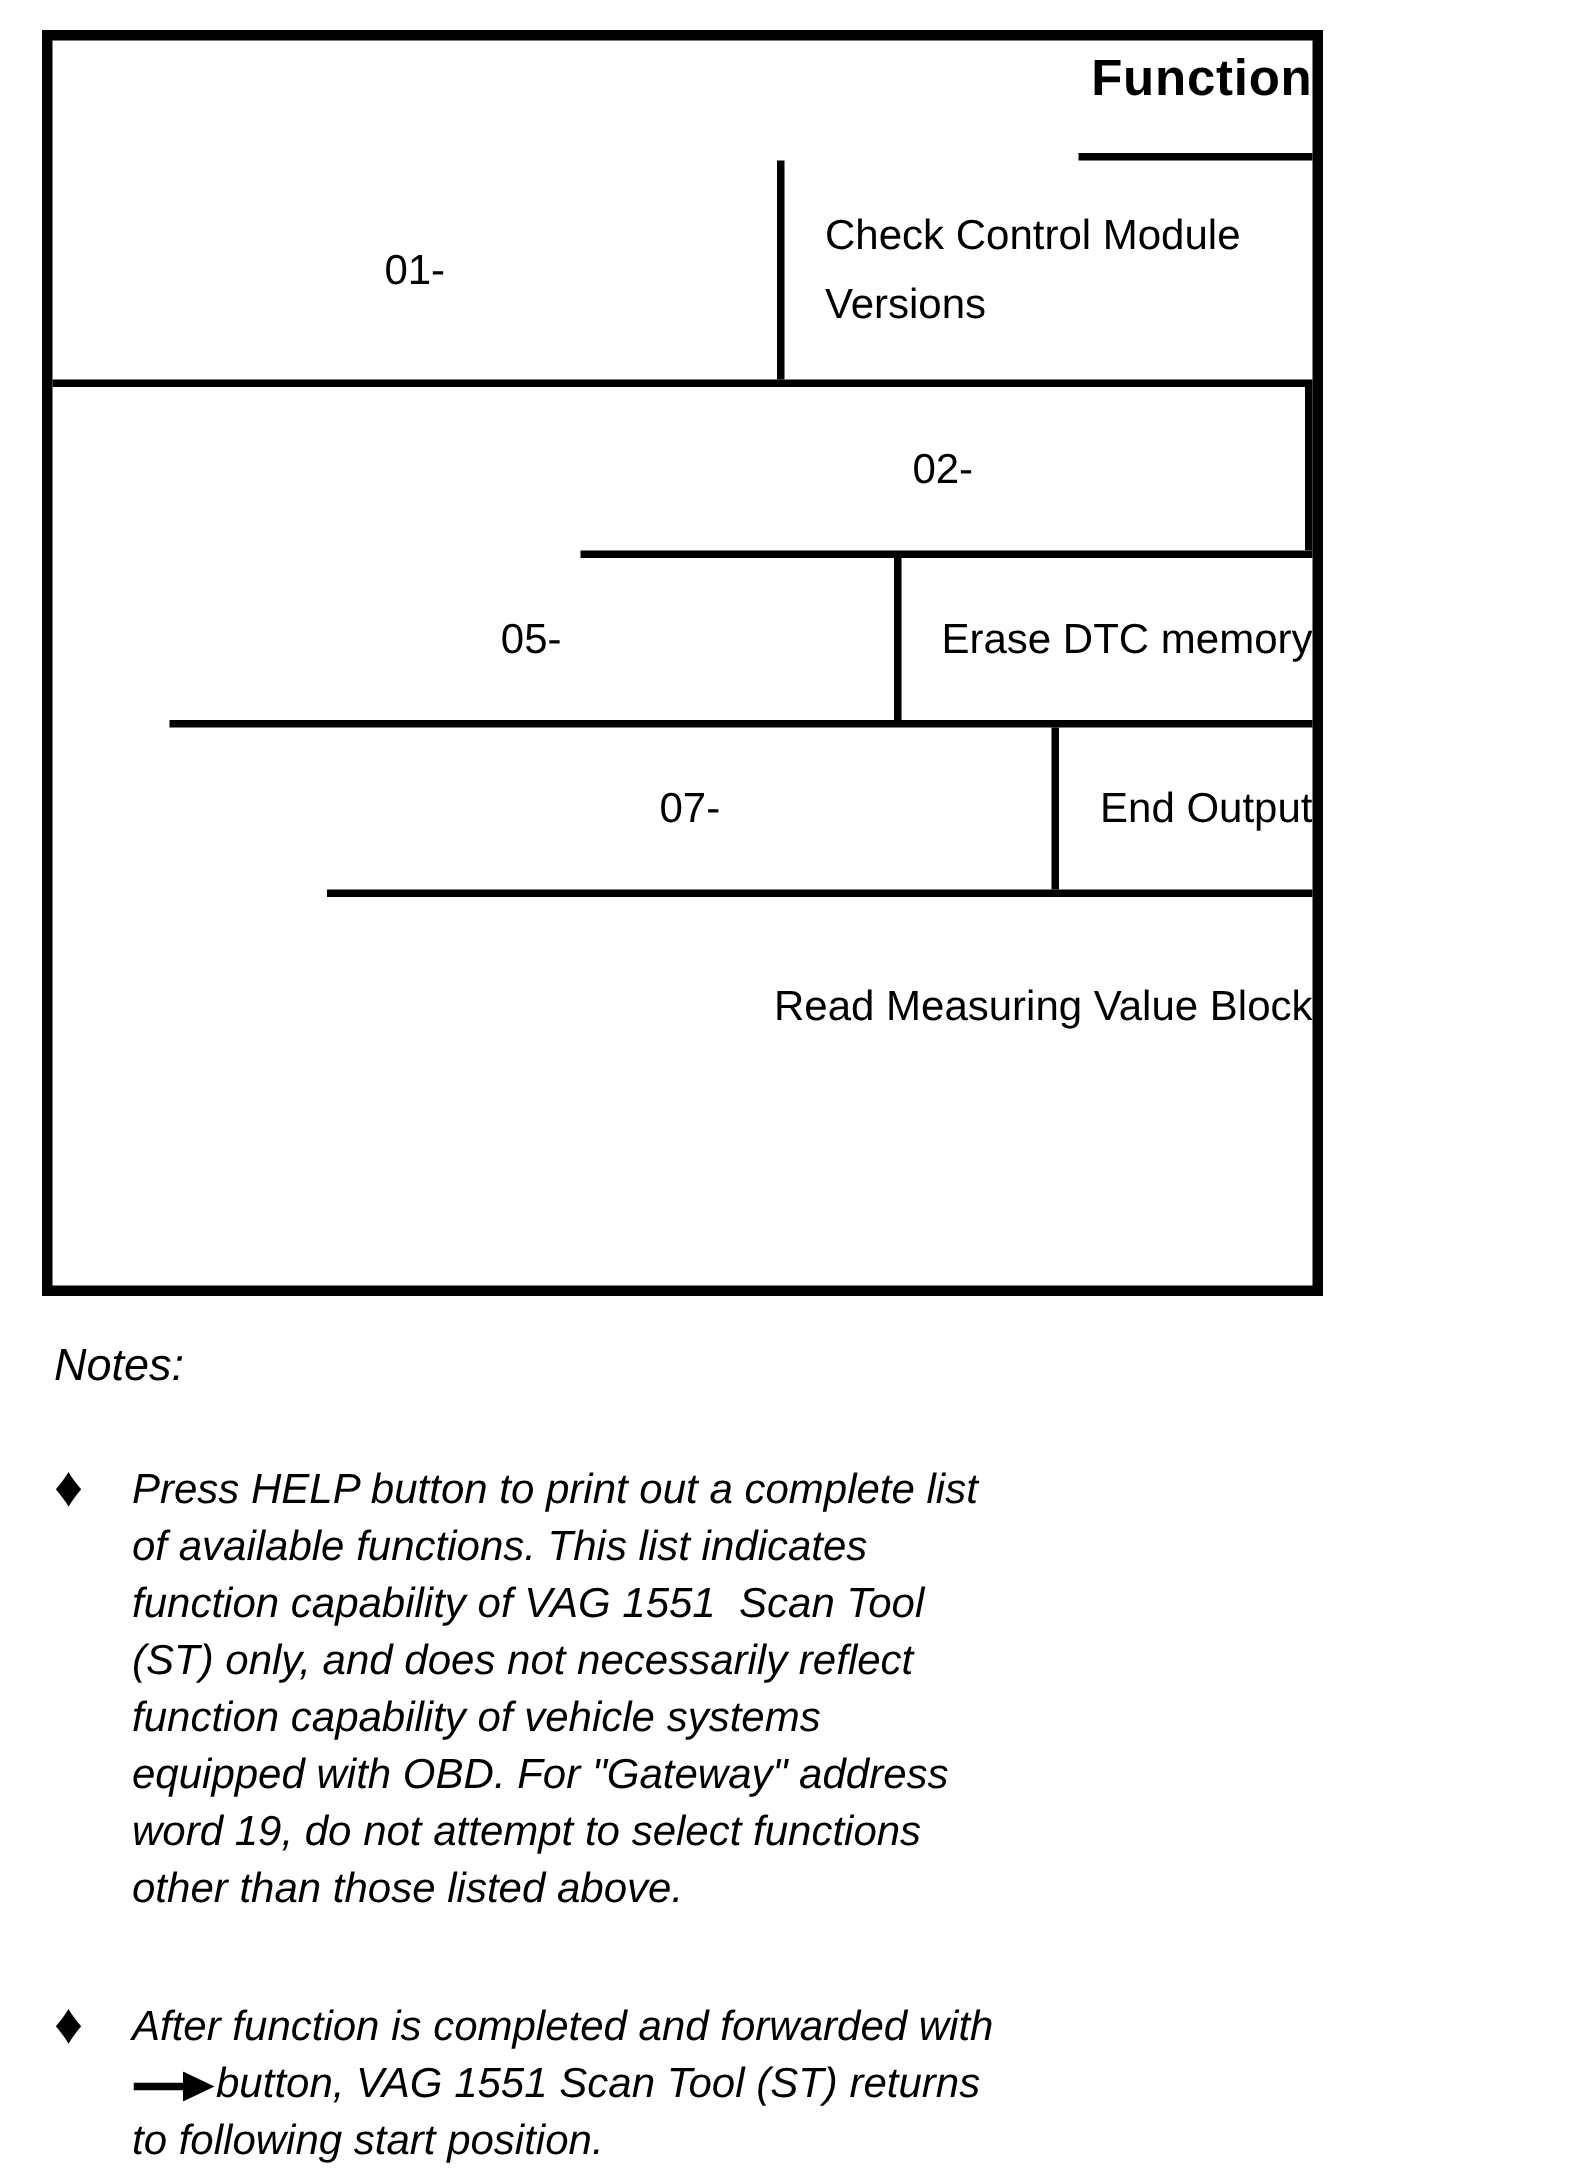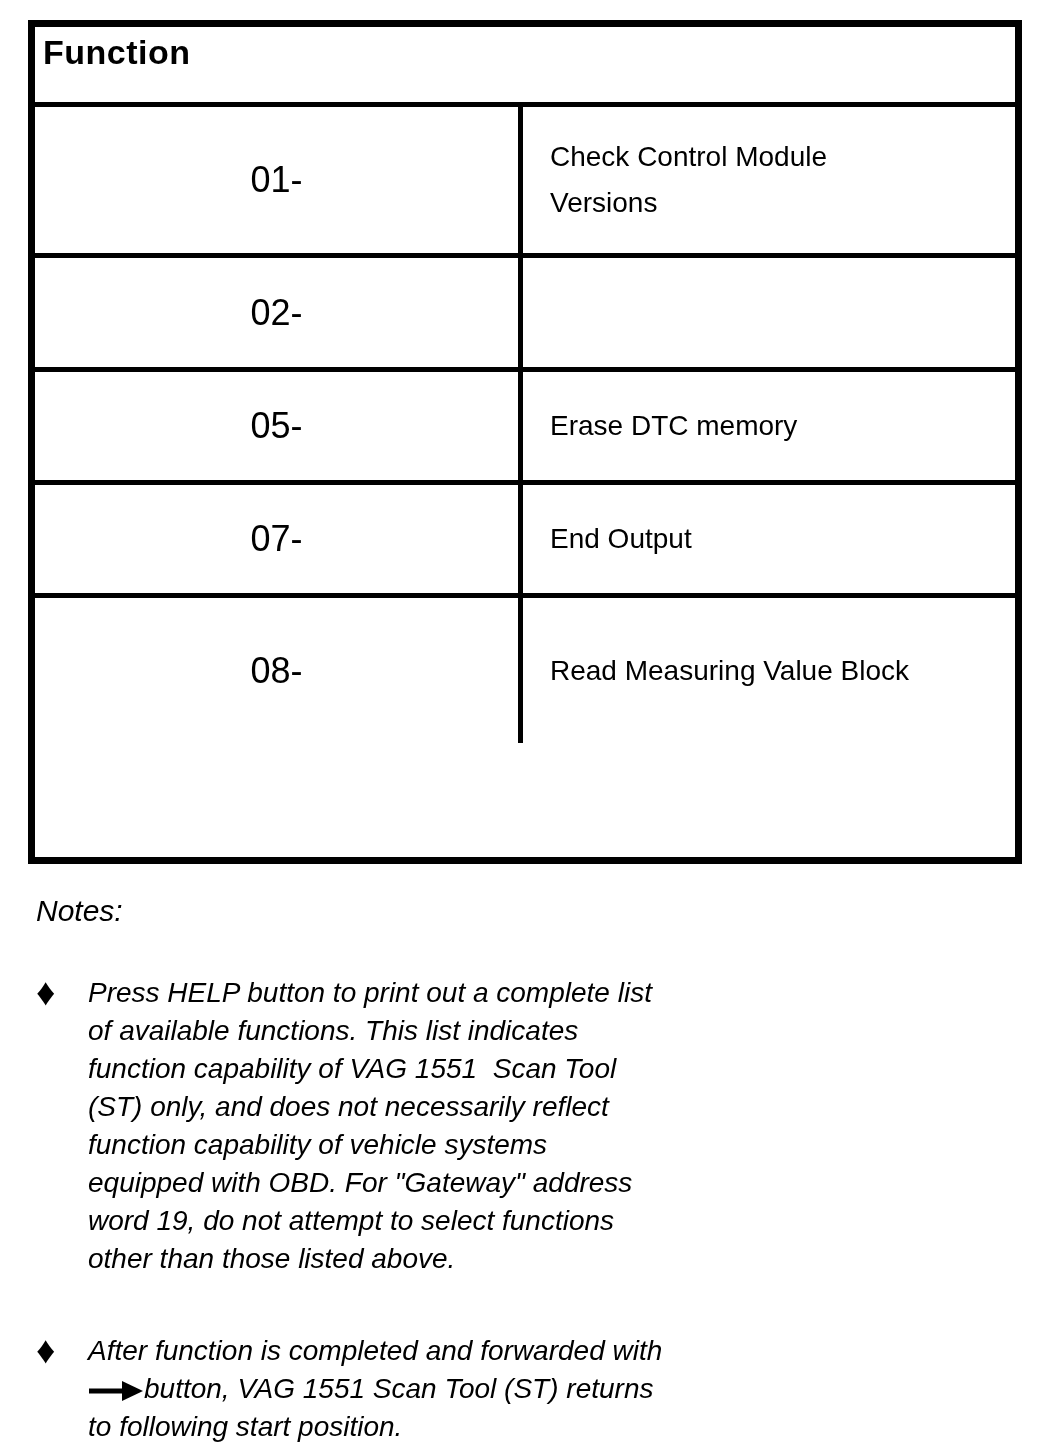--- a/index.html
+++ b/index.html
@@ -14,27 +14,28 @@
     font-family: "Liberation Sans", sans-serif;
     color: #000000;
     overflow: hidden;
   }
 
   
   .func-table {
     position: absolute;
     left: 28px;
     top: 20px;
-    width: 994px;
+    width: 854px;
     height: 844px;
     border: 7px solid #000;
     box-sizing: border-box;
     display: flex;
     flex-direction: column;
     background: #fff;
+    align-items: flex-end;
   }
   .tbl-header {
     height: 80px;
     box-sizing: border-box;
     border-bottom: 5px solid #000;
     font-size: 34px;
     font-weight: bold;
     padding: 6px 0 0 8px;
     letter-spacing: 0.5px;
   }
@@ -44,21 +45,21 @@
     border-bottom: 5px solid #000;
   }
   .tbl-row.last { border-bottom: none; }
   .cell-code {
     width: 488px;
     box-sizing: border-box;
     border-right: 5px solid #000;
     display: flex;
     align-items: center;
     justify-content: center;
-    font-size: 36px;
+    font-size: 28px;
   }
   .cell-desc {
     flex: 1;
     display: flex;
     align-items: center;
     padding-left: 27px;
     font-size: 28px;
     line-height: 46px;
   }
   .cell-desc .desc-text {
@@ -130,21 +131,20 @@
         <span class="desc-text">Erase DTC memory</span>
       </div>
   </div>
   <div class="tbl-row h-113">
     <div class="cell-code">07-</div>
     <div class="cell-desc">
         <span class="desc-text">End Output</span>
       </div>
   </div>
   <div class="tbl-row h-145 last">
-    <div class="cell-code">08-</div>
     <div class="cell-desc">
         <span class="desc-text">Read Measuring Value Block</span>
       </div>
   </div>
 </div>
 
 <div class="notes">
   <p class="notes-heading">Notes:</p>
 
   <div class="note">

